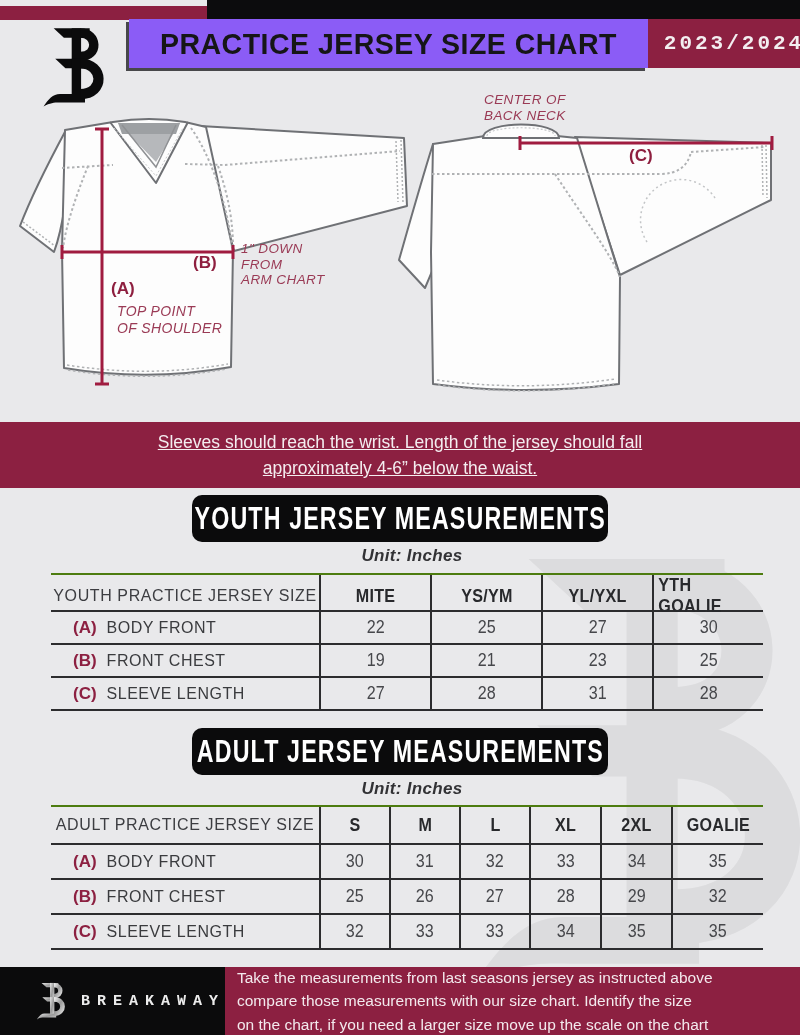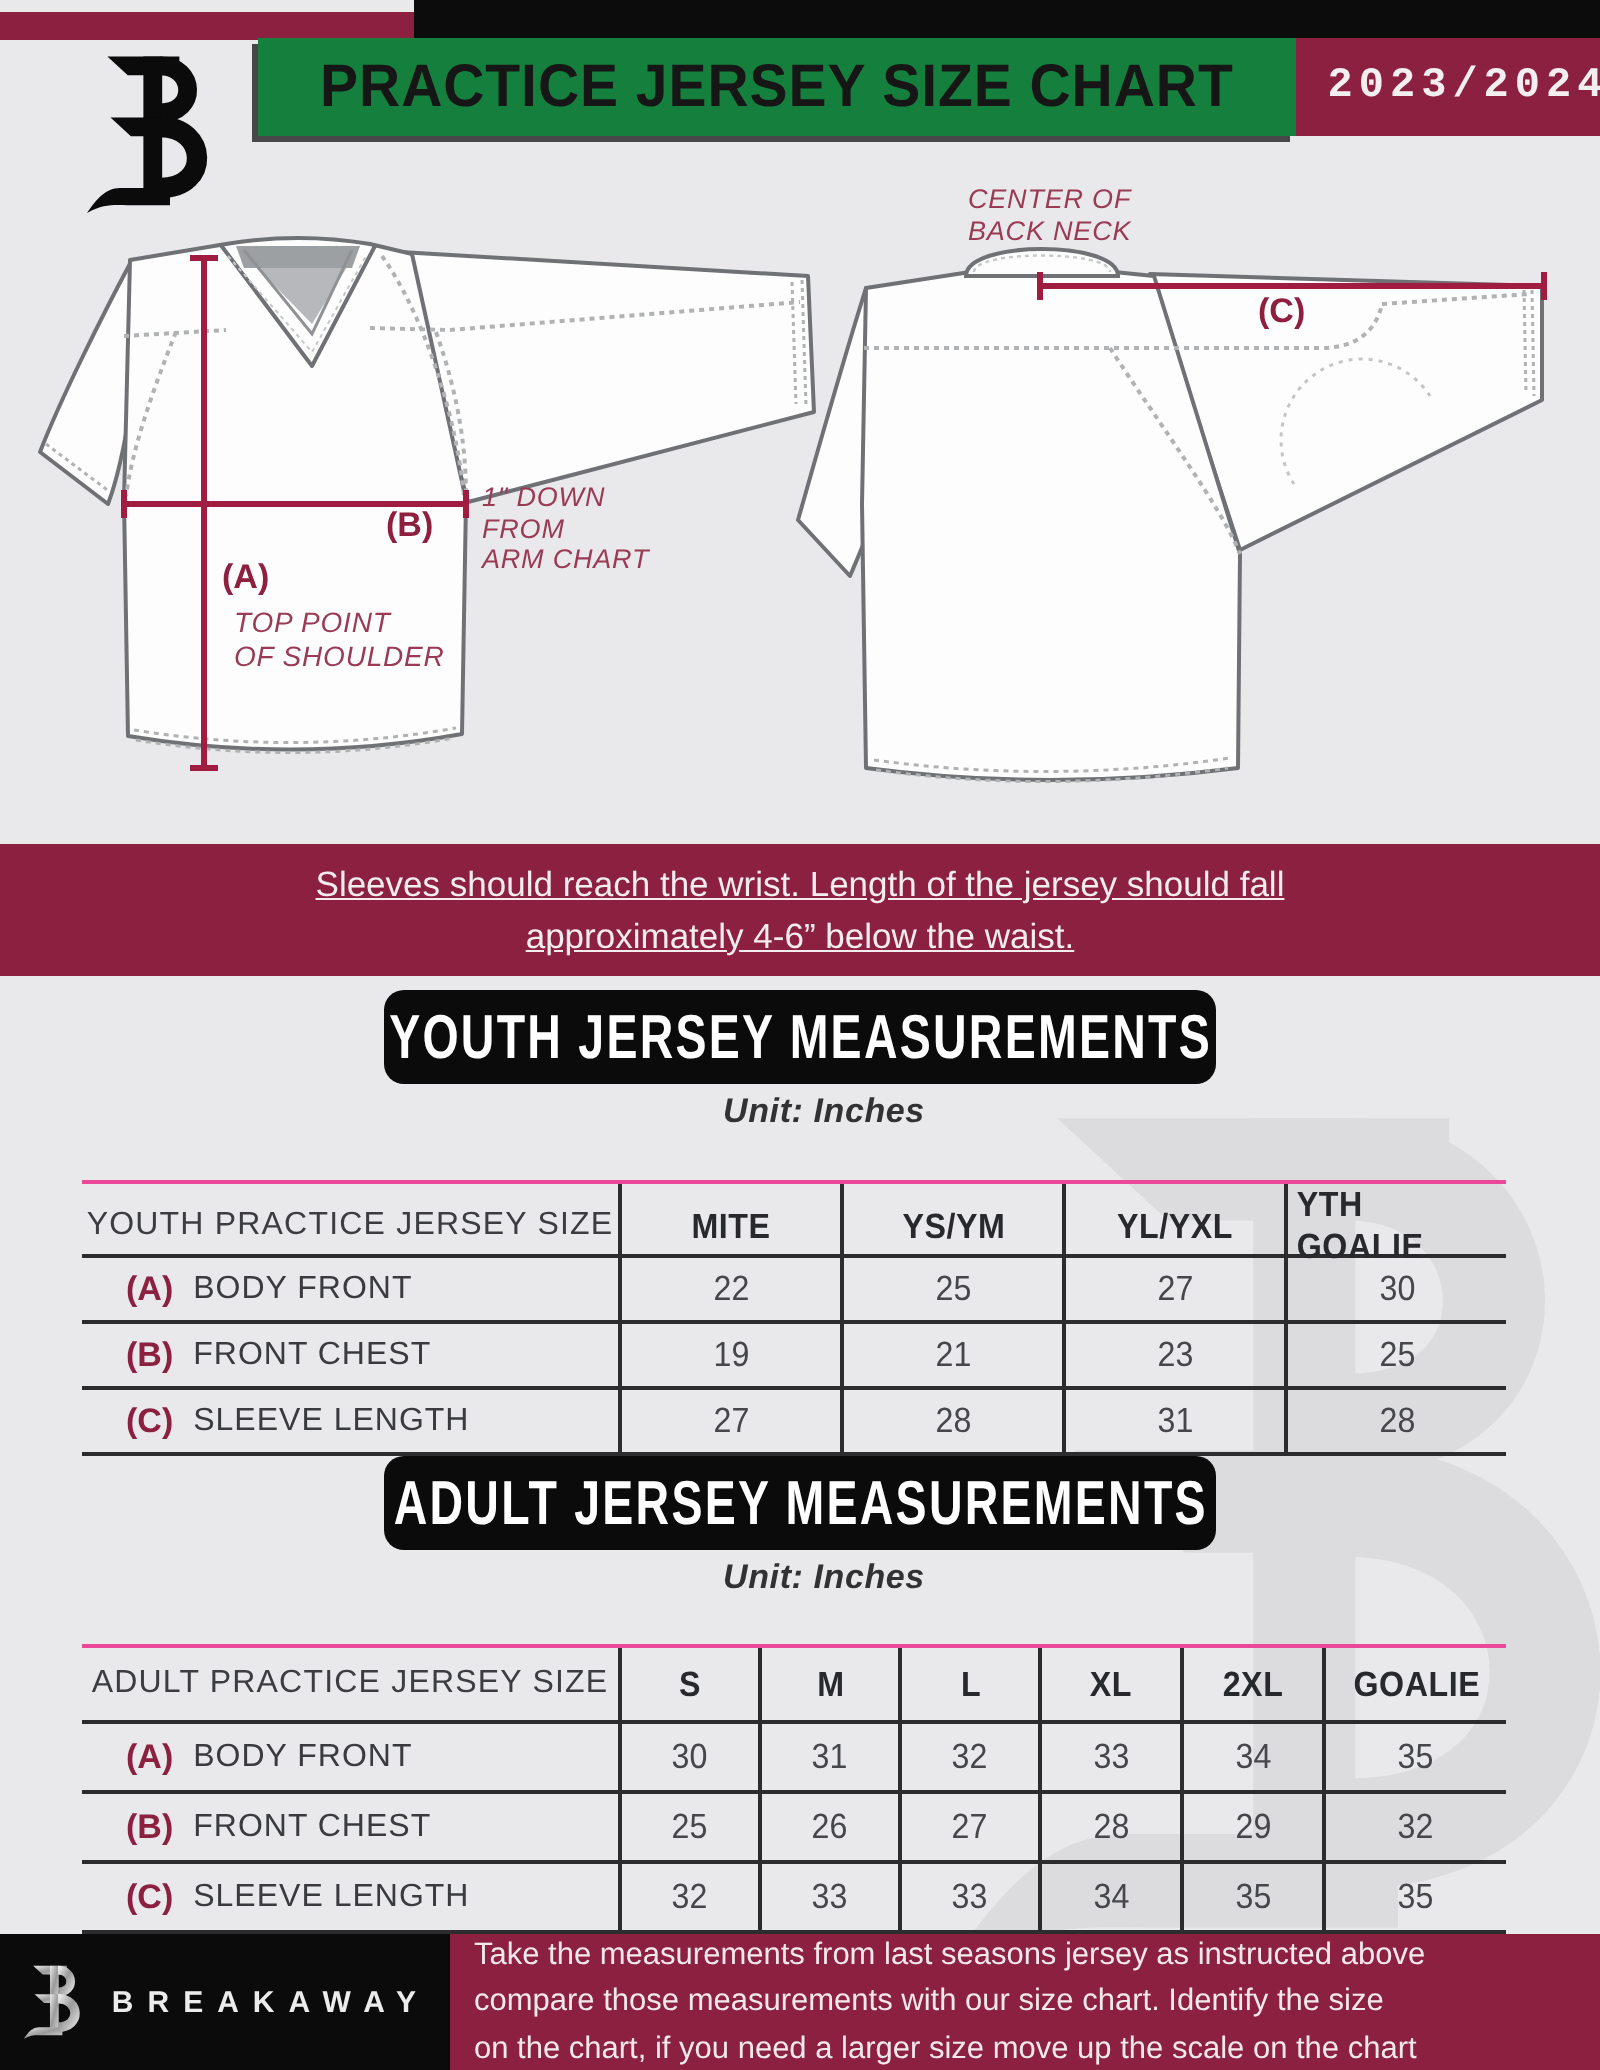--- a/index.html
+++ b/index.html
@@ -7,21 +7,21 @@
   #page {
     position:relative; width:800px; height:1035px; margin:0 auto;
     background:#e9e9eb; overflow:hidden;
   }
   
   .strip-black { position:absolute; left:207px; top:0; right:0; height:20px; background:#0c0c0d; }
   .strip-maroon { position:absolute; left:0; top:6px; width:207px; height:14px; background:#8c2041; }
   .logo-main { position:absolute; left:26px; top:22px; width:100px; height:90px; }
   .title-bar {
     position:absolute; left:129px; top:19px; width:519px; height:49px;
-    background:#15803d; display:flex; align-items:center; justify-content:center;
+    background:#8b5cf6; display:flex; align-items:center; justify-content:center;
     box-shadow:-3px 3px 0 #47474a;
   }
   .title-bar span {
     font-weight:bold; font-size:30px; color:#161617; letter-spacing:.5px;
     white-space:nowrap; transform:scaleX(.95); display:inline-block;
   }
   .season-box {
     position:absolute; left:648px; top:19px; width:172px; height:49px;
     background:#8c2041; display:flex; align-items:center; justify-content:center;
   }
@@ -44,41 +44,41 @@
     position:absolute; left:50%; transform:translateX(-50%);
     width:416px; height:47px; background:#0b0b0c; border-radius:10px;
     display:flex; align-items:center; justify-content:center; overflow:hidden;
   }
   .banner span {
     color:#ffffff; font-weight:bold; font-size:31px; letter-spacing:1.5px;
     white-space:nowrap; display:inline-block; transform:scaleX(.75);
   }
   .unit { position:absolute; width:800px; text-align:center; font-style:italic; font-weight:bold; font-size:17px; color:#323235; letter-spacing:.3px;padding-left:24px; }
   
-  .sizetable { position:absolute; left:41px; width:712px; border-top:2px solid #ec4899;margin-top:17px; }
+  .sizetable { position:absolute; left:51px; width:712px; border-top:2px solid #4d7c0f; }
   .trow { display:grid; border-bottom:2px solid #2c2c2e; background:transparent; }
   .youth-cols { grid-template-columns:268px repeat(4, 111px); }
   .adult-cols { grid-template-columns:268px 70px 70px 70px 71px 71px 92px; }
   .cell { display:flex; align-items:center; justify-content:center; border-left:2px solid #2c2c2e; }
   .cell.first { border-left:none; justify-content:flex-start; padding-left:22px; }
   .hrow .cell { border-left:2px solid #2c2c2e; }
   .hrow .cell.first { border-left:none; justify-content:center; padding-left:0; }
   .hrow { height:37px; }
   .drow { height:33px; }
   .adult .hrow { height:38px; }
   .adult .drow { height:35px; }
   .hlabel { font-size:16px; color:#3c3d41; letter-spacing:.6px; white-space:nowrap; }
   .hsize  { font-weight:bold; font-size:17.5px; color:#28292c; letter-spacing:.3px; display:inline-block; transform:scaleX(.92); }
   .rkey   { color:#8c2041; font-weight:bold; font-size:17px; margin-right:10px; }
   .rlabel { font-size:16px; color:#3a3b3e; letter-spacing:.5px; }
   .rval   { font-size:17.5px; color:#46474b; display:inline-block; transform:scaleX(.92); }
   
   .footer-black {
     position:absolute; left:0; top:967px; width:225px; height:68px; background:#0b0b0c;
-    display:flex; align-items:center; justify-content:center; gap:12px;
+    display:flex; align-items:center; justify-content:flex-end; gap:12px;font-family:Liberation Mono, monospace;
   }
   .footer-black .brand { color:#ececec; font-weight:bold; font-size:15px; letter-spacing:7px; white-space:nowrap; }
   .footer-maroon {
     position:absolute; left:225px; top:967px; width:575px; height:68px; background:#8c2041;
     display:flex; flex-direction:column; justify-content:space-between; padding-left:12px;
   }
   .footer-maroon div { color:#f3e9ed; font-size:15.5px; line-height:21.5px; white-space:nowrap; }
   
   .watermark { position:absolute; left:370px; top:525px; width:560px; height:490px; opacity:.05; }
 </style>

